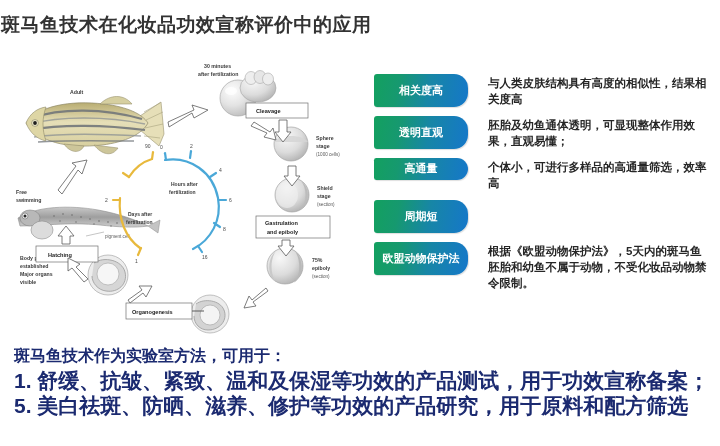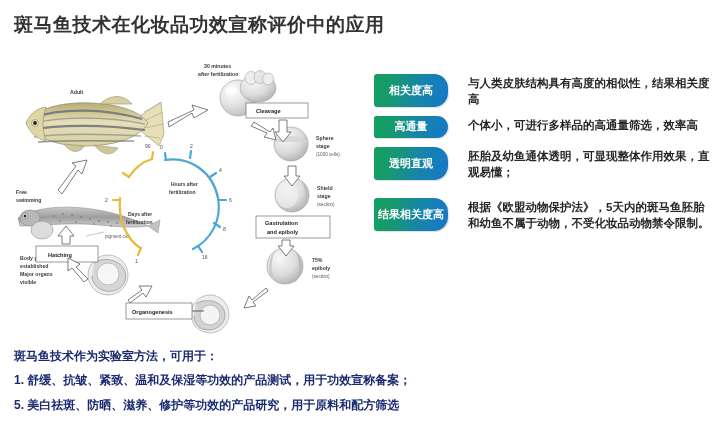--- a/index.html
+++ b/index.html
@@ -11,21 +11,21 @@
     width: 720px;
     height: 446px;
     position: relative;
     overflow: hidden;
     font-family: "Liberation Sans", "DejaVu Sans", sans-serif;
   }
 
   
   #slide-title {
     position: absolute;
-    left: 14px;
+    left: 1px;
     top: 12px;
     font-size: 19px;
     font-weight: bold;
     color: #333333;
     letter-spacing: 0.5px;
     white-space: nowrap;
   }
 
   
   #lifecycle-figure {
@@ -74,21 +74,21 @@
     top: 74px;
     width: 338px;
   }
   .feature-row {
     display: flex;
     align-items: flex-start;
     margin-bottom: 9px;
   }
   .feature-badge {
     flex: 0 0 auto;
-    width: 74px;
+    width: 94px;
     min-height: 22px;
     box-sizing: border-box;
     padding: 3px 4px 4px 4px;
     border-radius: 3px 14px 14px 3px;
     background: linear-gradient(100deg, #13a05f 0%, #16996f 26%, #1786a6 58%, #1577c9 100%);
     color: #ffffff;
     font-size: 11px;
     font-weight: bold;
     line-height: 13px;
     text-align: center;
@@ -113,25 +113,25 @@
   
   #conclusion {
     position: absolute;
     left: 14px;
     top: 344px;
     width: 700px;
     color: #1b2a70;
     font-weight: bold;
   }
   #conclusion-heading {
-    font-size: 12px;
+    font-size: 16px;
     line-height: 24px;
   }
   .conclusion-item {
-    font-size: 12px;
+    font-size: 21px;
     line-height: 25px;
     white-space: nowrap;
   }
 </style>
 </head>
 <body>
 
 <div id="slide-title">斑马鱼技术在化妆品功效宣称评价中的应用</div>
 
 <div id="lifecycle-figure">
@@ -355,39 +355,42 @@
 <div id="feature-panel">
 
   <div class="feature-row">
     <div class="feature-badge tall">
       <span>相关度高</span>
     </div>
     <div class="feature-text">与人类皮肤结构具有高度的相似性，结果相关度高</div>
   </div>
 
   <div class="feature-row">
+    <div class="feature-badge tall">
+      <span>透明直观</span>
+    </div>
+    <div class="feature-text">胚胎及幼鱼通体透明，可显现整体作用效果，直观易懂；</div>
+  </div>
+
+  <div class="feature-row">
     <div class="feature-badge">
       <span>高通量</span>
     </div>
     <div class="feature-text">个体小，可进行多样品的高通量筛选，效率高</div>
   </div>
 
   <div class="feature-row">
     <div class="feature-badge tall">
-      <span>透明直观</span>
-    </div>
-    <div class="feature-text">胚胎及幼鱼通体透明，可显现整体作用效果，直观易懂；</div>
-  </div>
-
-  <div class="feature-row">
+      <span>周期短</span>
+    </div>
   </div>
 
   <div class="feature-row">
     <div class="feature-badge tall">
-      <span>结果相关度高</span>
+      <span>欧盟动物保护法</span>
     </div>
     <div class="feature-text">根据《欧盟动物保护法》，5天内的斑马鱼胚胎和幼鱼不属于动物，不受化妆品动物禁令限制。</div>
   </div>
 
 </div>
 
 <div id="conclusion">
   <div id="conclusion-heading">斑马鱼技术作为实验室方法，可用于：</div>
   <div class="conclusion-item">1. 舒缓、抗皱、紧致、温和及保湿等功效的产品测试，用于功效宣称备案；</div>
   <div class="conclusion-item">5. 美白祛斑、防晒、滋养、修护等功效的产品研究，用于原料和配方筛选</div>

